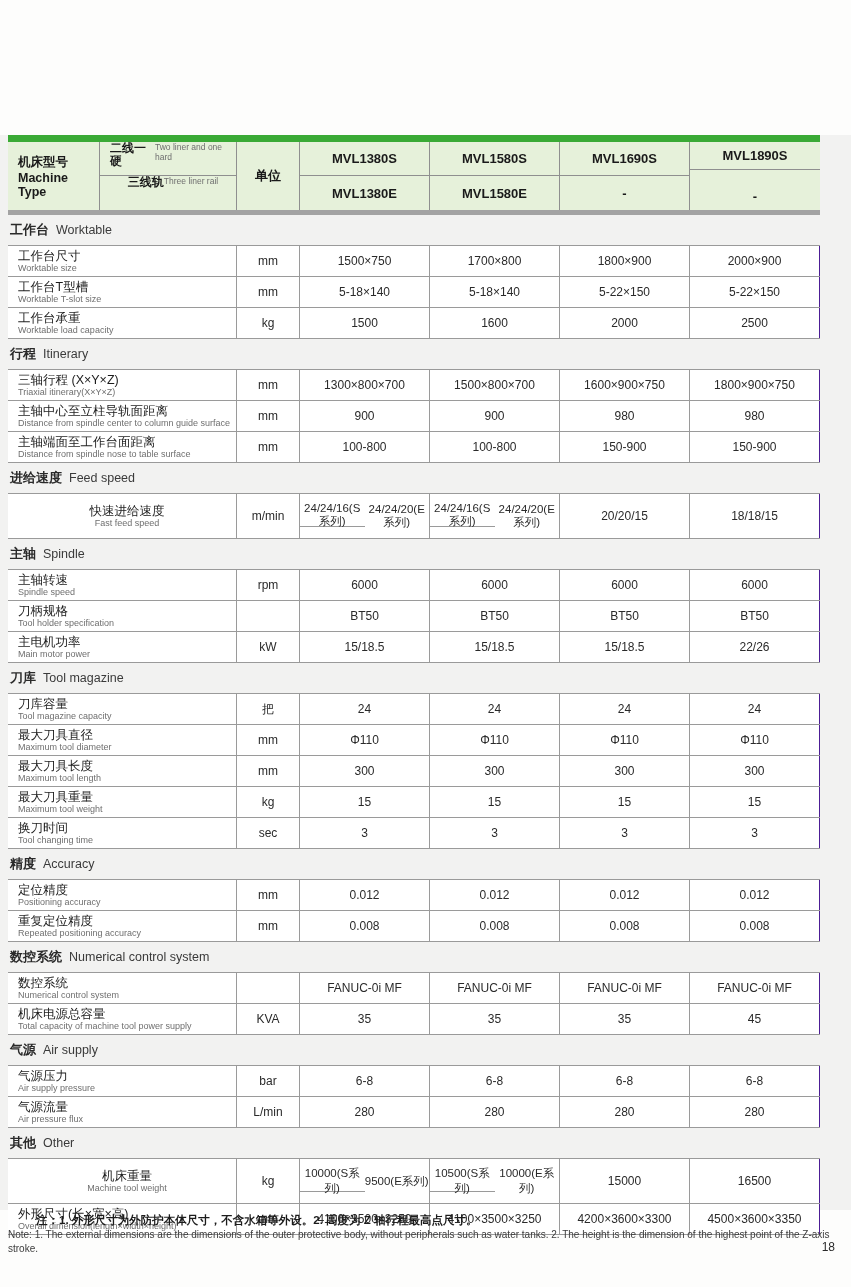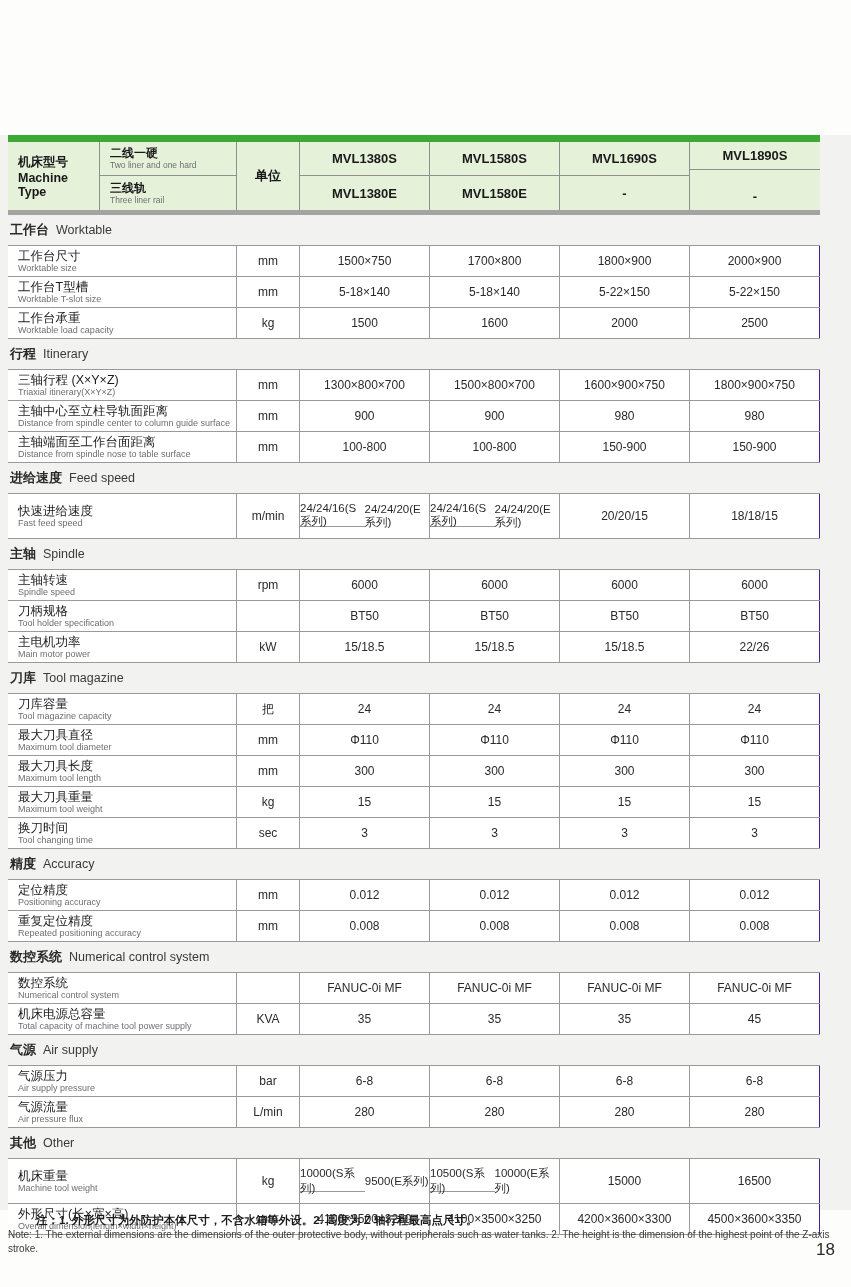--- a/index.html
+++ b/index.html
@@ -8,21 +8,21 @@
   .band{position:absolute;left:0;top:135px;width:851px;height:1075px;background:#f2f2f1;}
   .table-area{position:absolute;left:8px;top:135px;width:812px;}
   .greenbar{height:7px;background:#3aaa35;}
   
   .ghead{display:flex;background:#e6f1da;border-bottom:5px solid #a3a3a3;}
   .ghead .hc{box-sizing:border-box;border-right:1px solid #8f8f8f;display:flex;flex-direction:column;justify-content:center;}
   .gh-machine{width:92px;height:68px;padding-left:10px;}
   .gh-machine .zh{font-size:12.5px;font-weight:bold;color:#1a1a1a;}
   .gh-machine .en{font-size:12.5px;font-weight:bold;color:#1a1a1a;}
   .gh-rail{width:137px;height:68px;}
-  .gh-rail .half{height:34px;box-sizing:border-box;display:flex;flex-direction:column;justify-content:center;padding-left:10px;}
+  .gh-rail .half{height:34px;box-sizing:border-box;display:flex;flex-direction:row;justify-content:center;padding-left:10px;}
   .gh-rail .half:first-child{border-bottom:1px solid #8f8f8f;}
   .gh-rail .zh{font-size:12px;font-weight:bold;color:#1a1a1a;line-height:13px;}
   .gh-rail .en{font-size:8.5px;color:#6f6f6f;line-height:10px;}
   .gh-unit{width:63px;height:68px;align-items:center;font-size:13px;font-weight:bold;color:#1a1a1a;}
   .gh-model{width:130px;height:68px;}
   .gh-model:last-child{border-right:none;gap:13px;}
   .gh-model .half{height:34px;box-sizing:border-box;display:flex;align-items:center;justify-content:center;font-size:13px;font-weight:bold;color:#1a1a1a;}
   .gh-model .half:first-child{border-bottom:1px solid #8f8f8f;}
   
   .section-title{height:30px;display:flex;align-items:center;padding-left:2px;}
@@ -31,29 +31,29 @@
   .rows{border-top:1px solid #9a9a9a;}
   .row{display:flex;background:#ffffff;border-bottom:1px solid #9a9a9a;}
   .c{box-sizing:border-box;border-right:1px solid #9a9a9a;}
   .label{width:229px;display:flex;flex-direction:column;justify-content:center;padding-left:10px;}
   .label .zh{font-size:12.5px;color:#1c1c1c;line-height:14px;}
   .label .en{font-size:9px;color:#6f6f6f;line-height:10px;}
   .unit{width:63px;display:flex;align-items:center;justify-content:center;font-size:12px;color:#2a2a2a;}
   .val{width:130px;display:flex;align-items:center;justify-content:center;font-size:12px;color:#2a2a2a;}
   .val:last-child{border-right:1px solid #4c1d95;}
   .row-h{height:30px;}
-  .row-split{height:44px;}
+  .row-split{height:44px;text-align:center;}
   .splitcol{flex-direction:row;padding:0;}
   .splitcol .half{height:22px;box-sizing:border-box;width:100%;display:flex;align-items:center;justify-content:center;font-size:11.5px;}
   .splitcol .half:first-child{border-bottom:1px solid #9a9a9a;}
   
   .notes{position:absolute;left:8px;top:1213px;width:830px;}
   .note-zh{font-size:11.5px;font-weight:bold;color:#1c1c1c;line-height:15px;margin-left:28px;}
   .note-en{font-size:10px;color:#3c3c3c;line-height:14px;}
-  .pagenum{position:absolute;right:16px;top:1240px;font-size:17px;color:#2a2a2a;}
+  .pagenum{position:absolute;right:16px;top:1240px;font-size:12px;color:#2a2a2a;}
 </style>
 </head>
 <body>
 
 <div class="page">
   <div class="band"></div>
 
   <div class="table-area">
     <div class="greenbar"></div>
 

